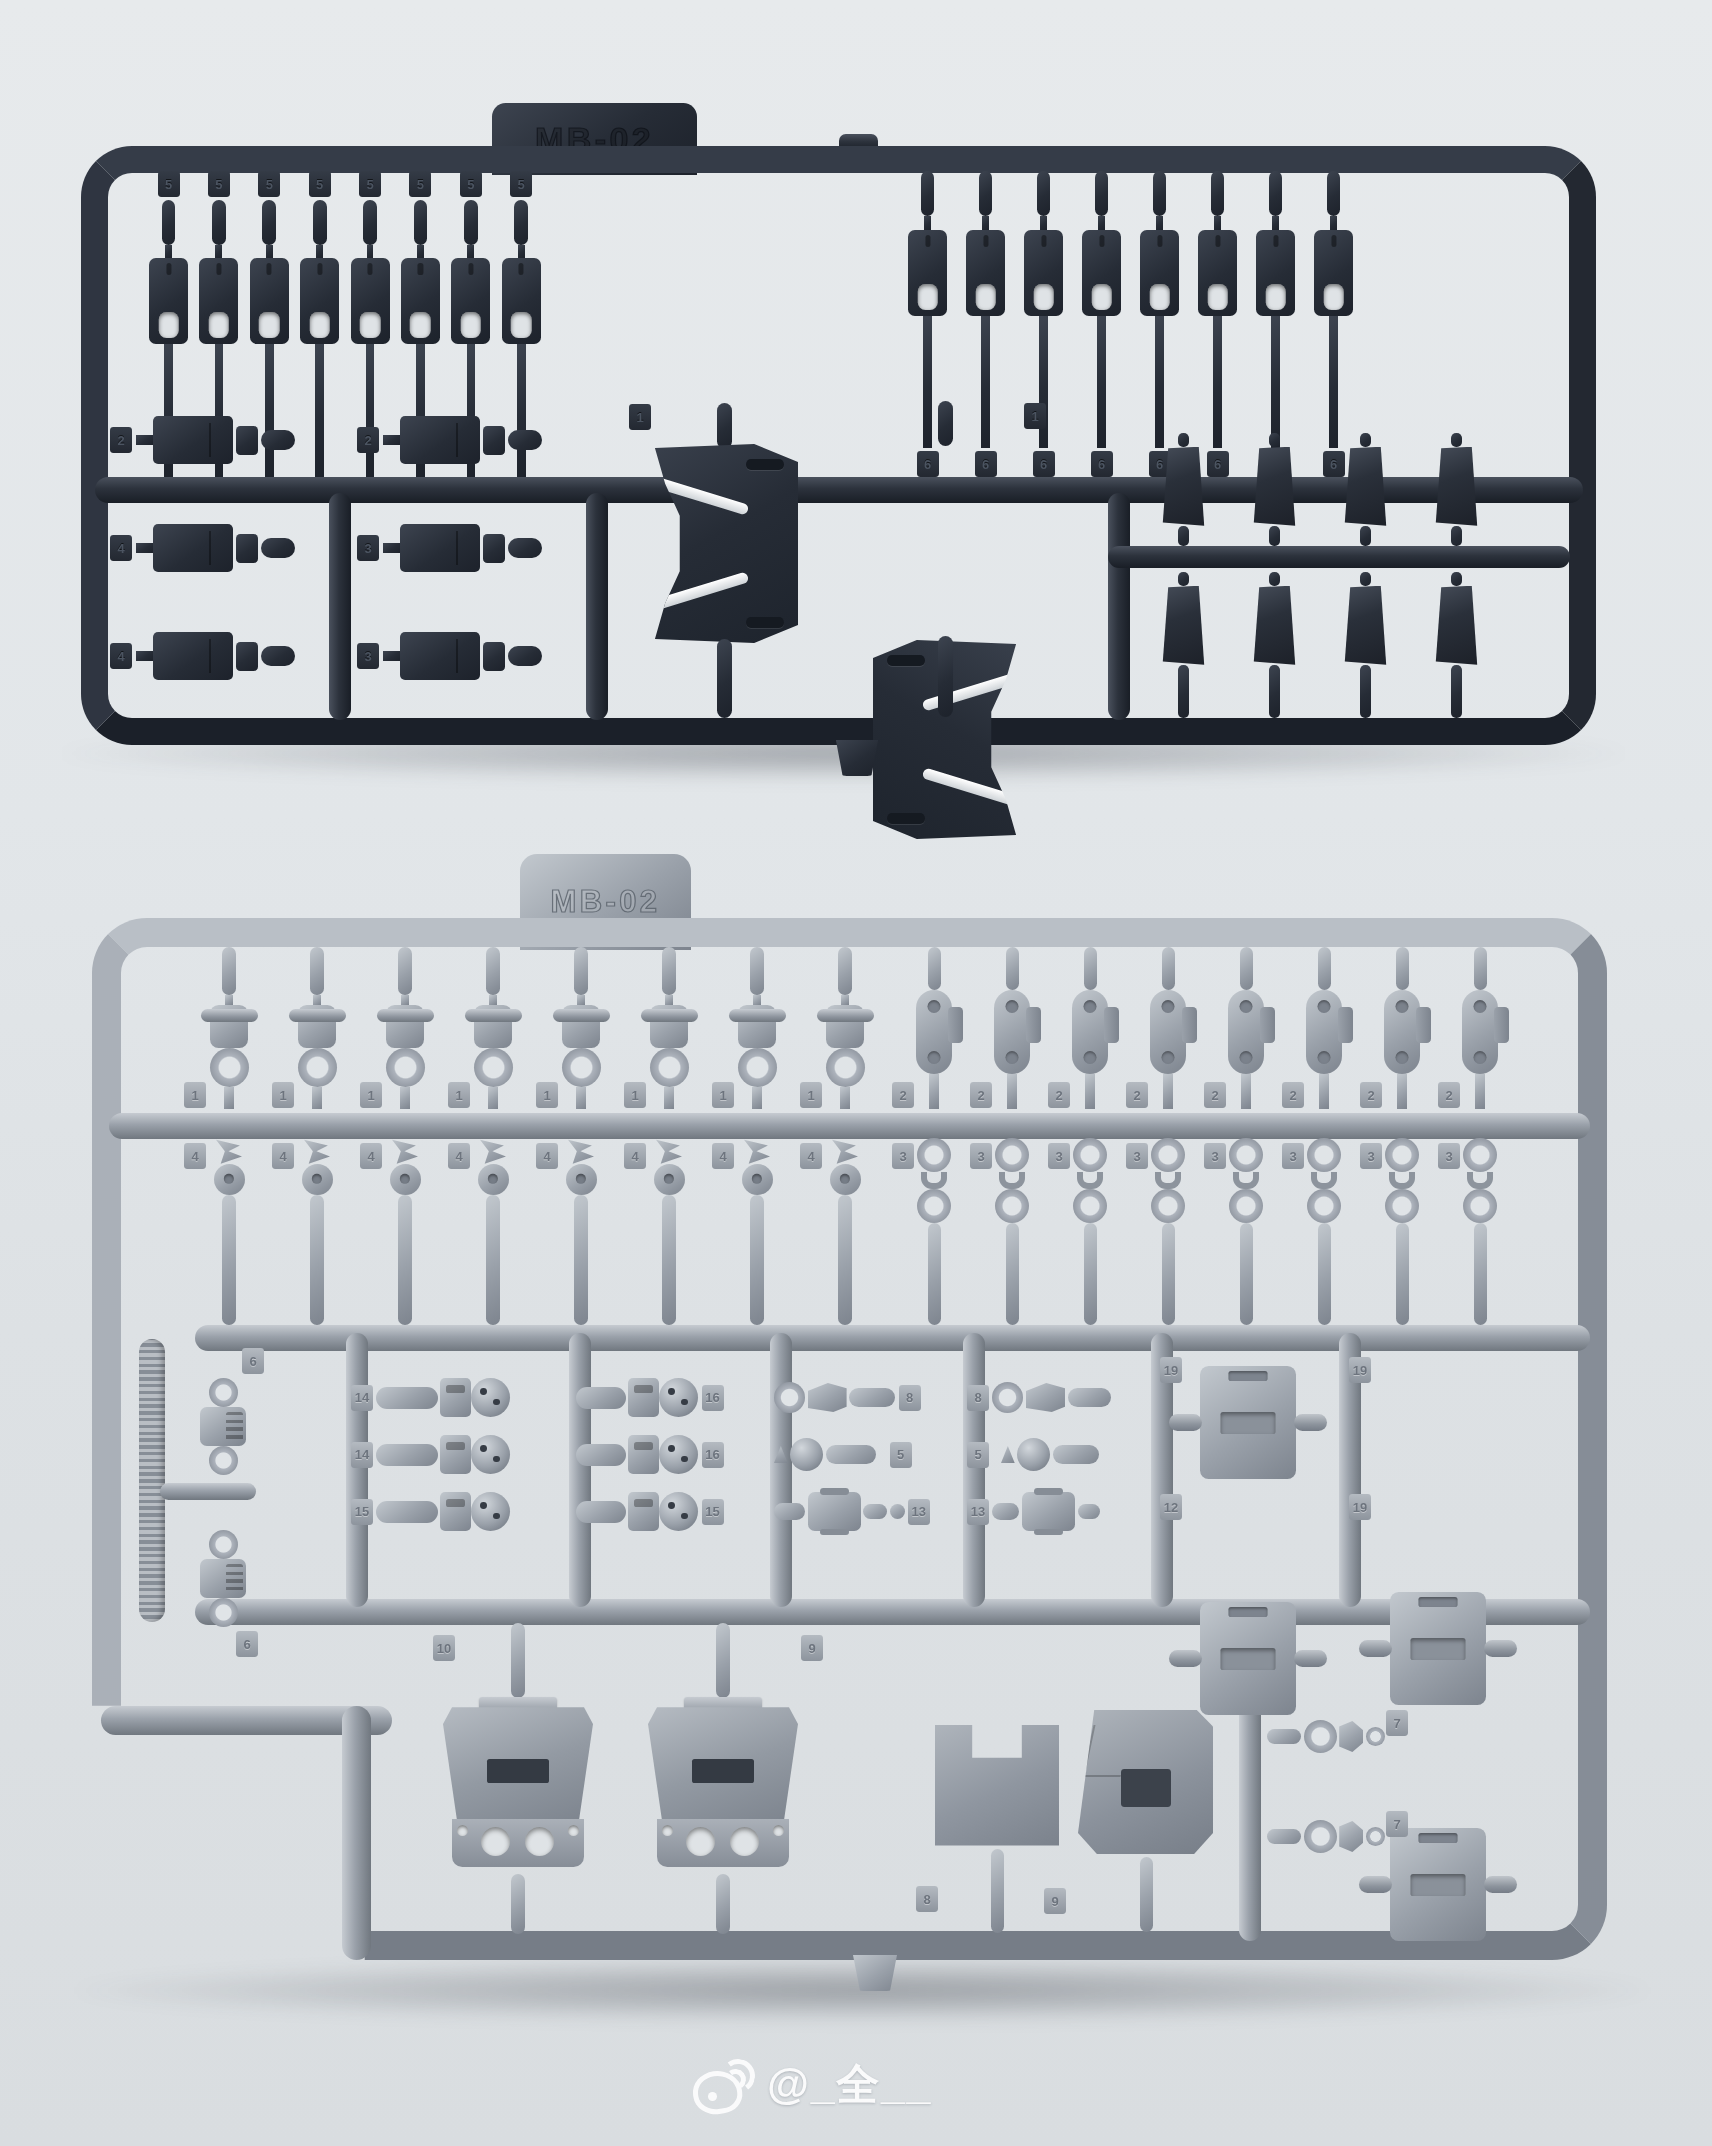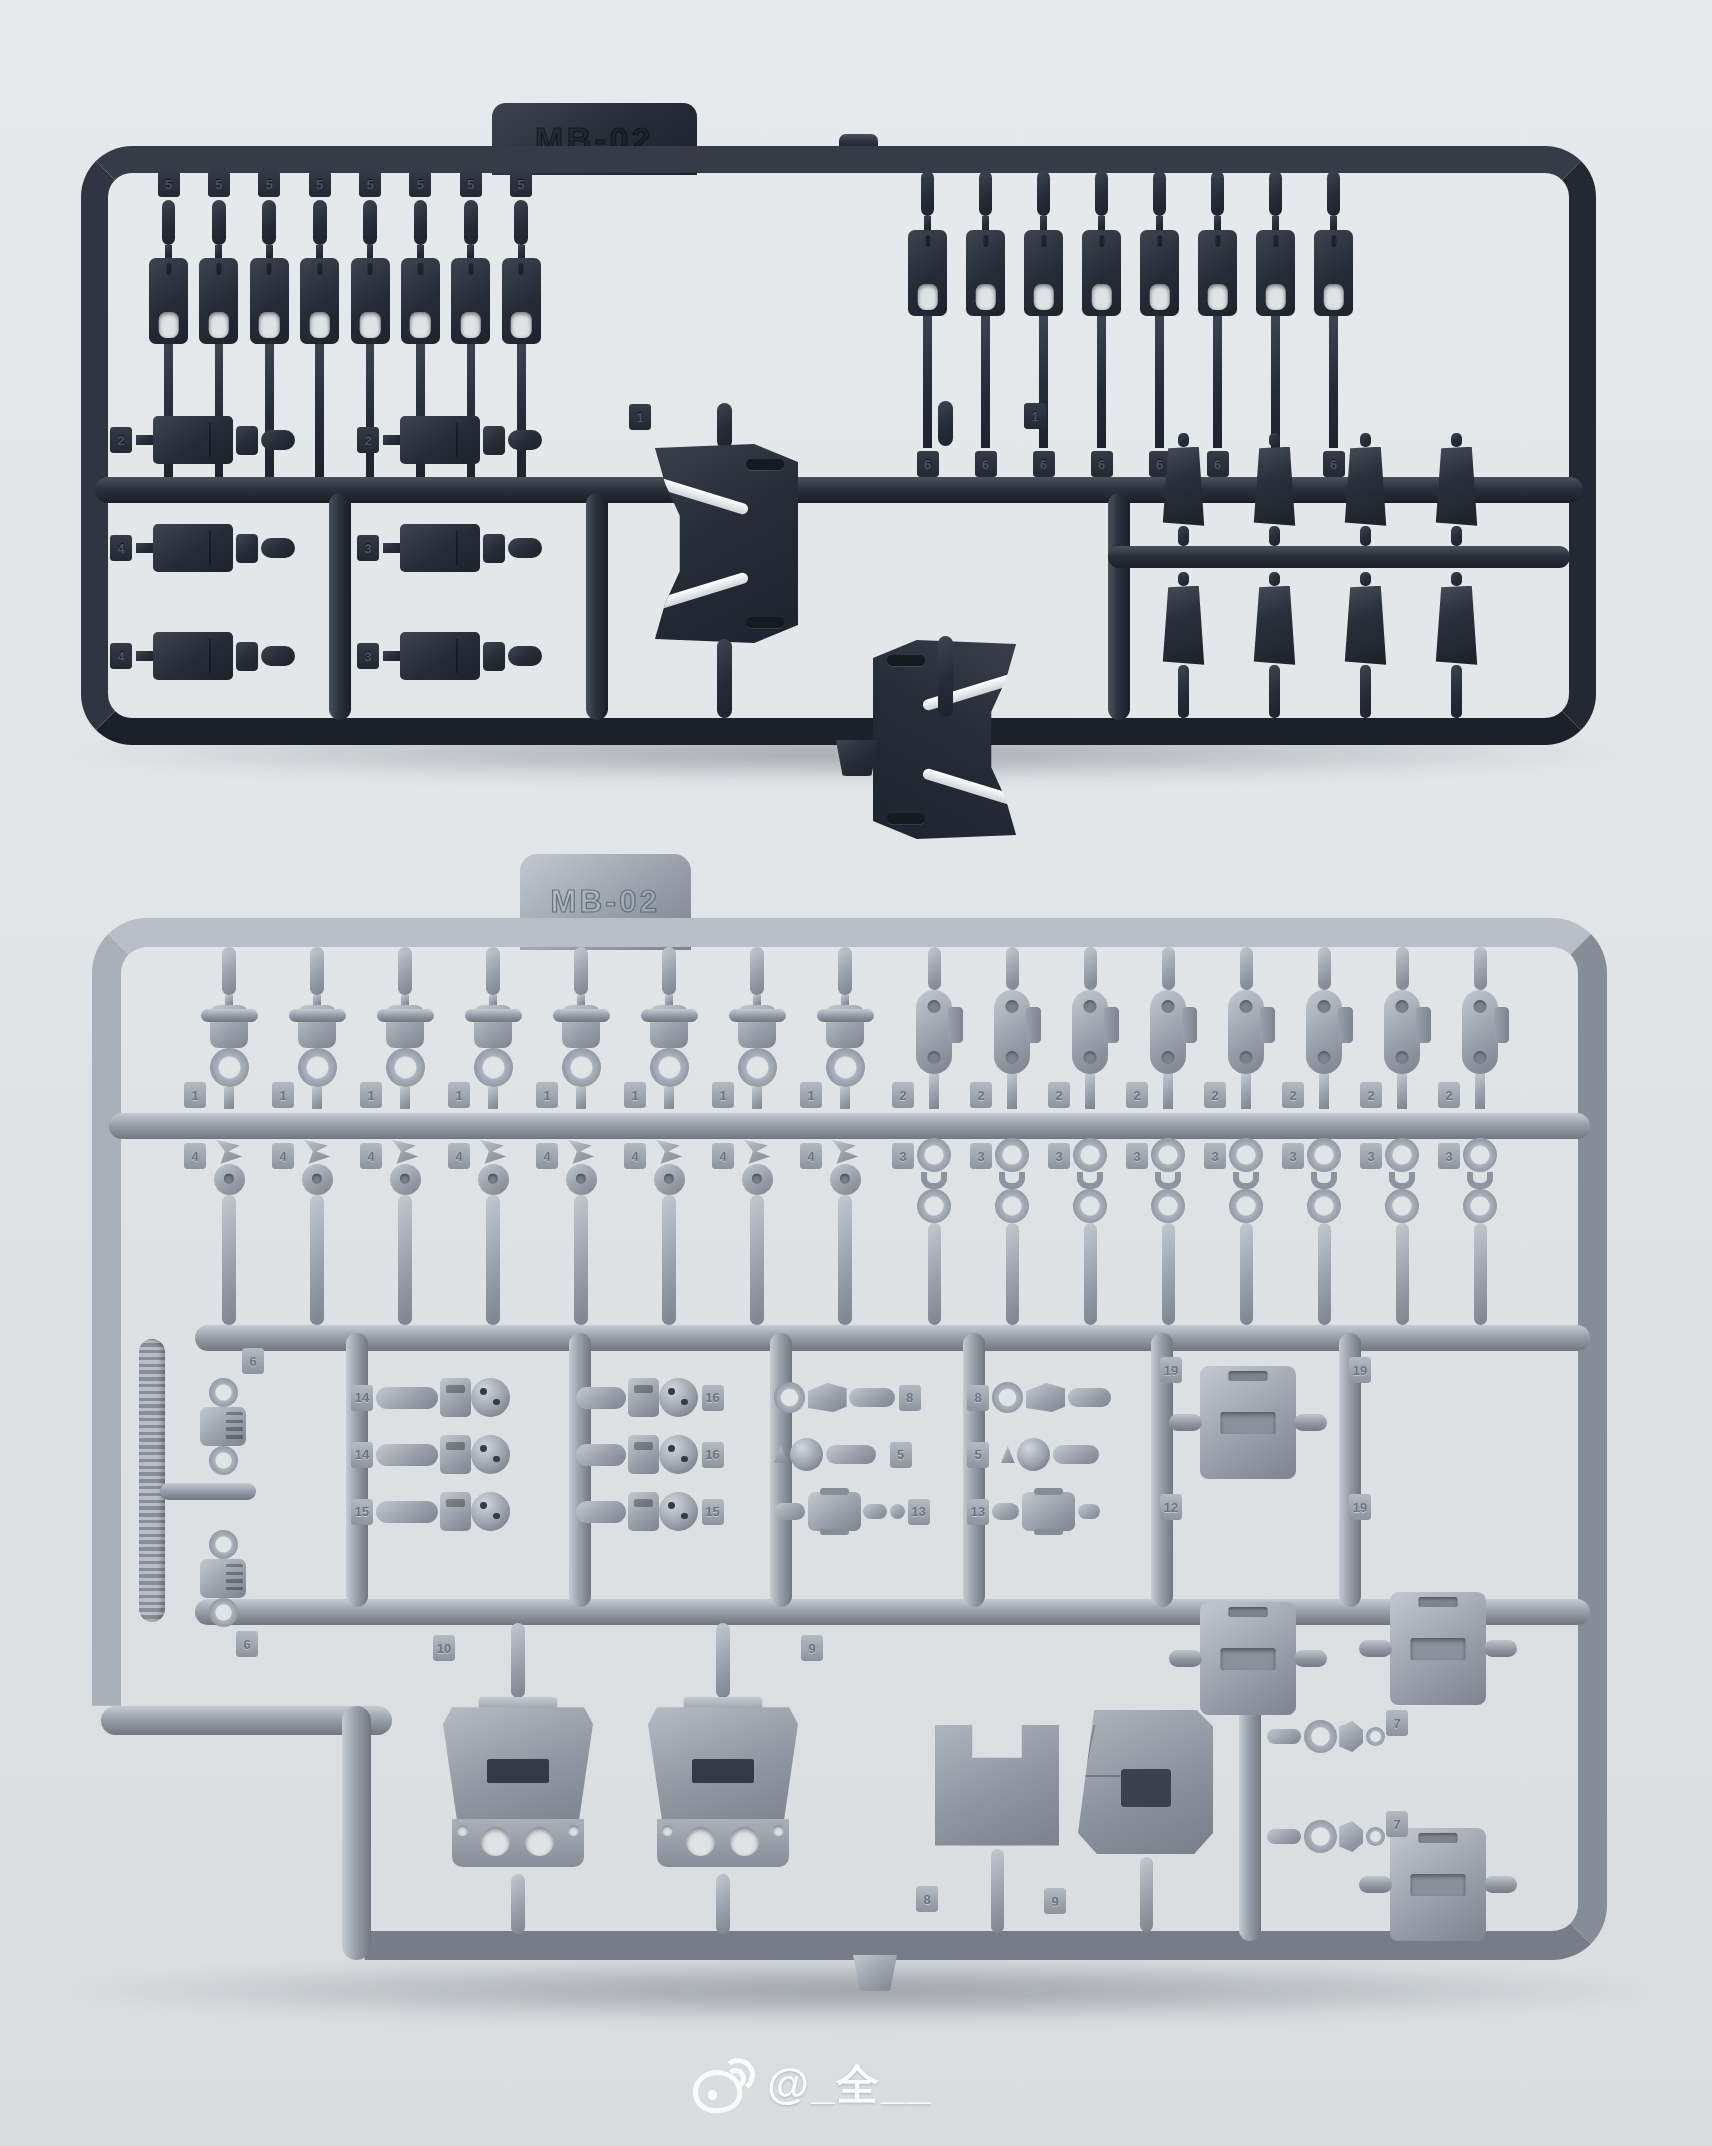--- a/index.html
+++ b/index.html
@@ -887,21 +887,21 @@
       <span class="gcaps ltp" style="width:34px;height:15.4px;"></span>
       <span class="ring gx" style="width:33px;height:33px;"></span>
       <span class="knk ltp"></span>
       <span class="ring gx" style="width:19px;height:19px;"></span>
     </div>
     <span class="abs tag lt" style="left:1294px;top:957px;">7</span>
 
     <div class="abs ltp" style="left:758px;top:1101px;width:50px;height:36px;border-radius:0 0 13.7px 13.7px;clip-path:polygon(6% 0,94% 0,80% 100%,20% 100%);"></div>
   </section>
 
-  <div class="abs" id="watermark" style="left:693px;top:2056px;align-items:center;">
+  <div class="abs" id="watermark" style="left:693px;top:2056px;">
     <span class="wb">
       <i class="a1"></i>
       <i class="a2"></i>
       <i class="eye"></i>
       <i class="pupil"></i>
     </span>
     <span class="handle">@_全__</span>
   </div>
 
 </div>

